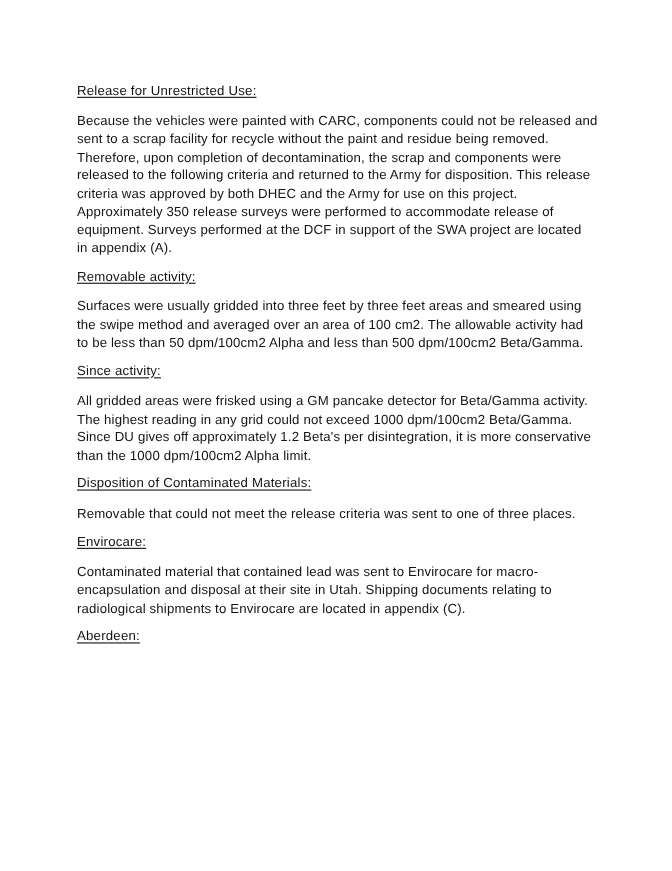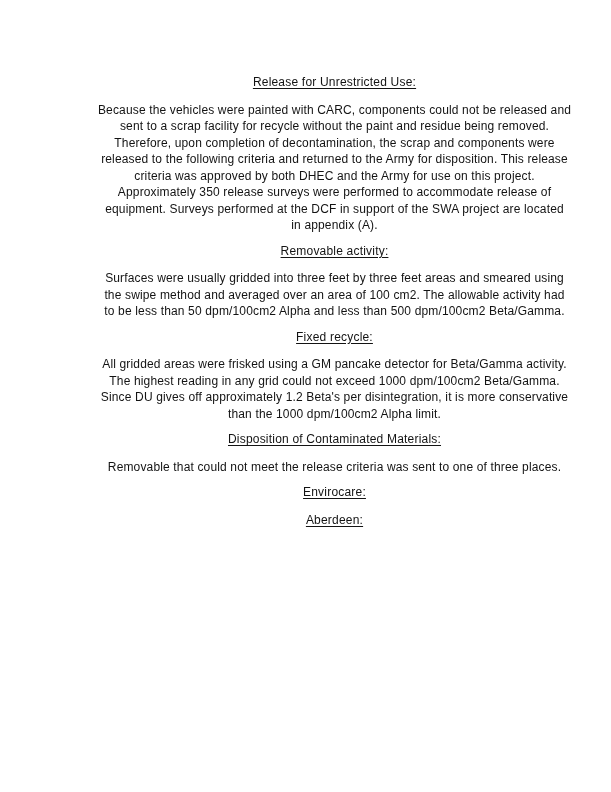--- a/index.html
+++ b/index.html
@@ -11,24 +11,23 @@
     position: relative;
     width: 611px;
     height: 792px;
     background: #ffffff;
     overflow: hidden;
     font-family: "Liberation Sans", sans-serif;
     color: #131313;
   }
   .content {
     position: absolute;
-    left: 82px;
+    left: 70px;
     top: 74px;
     width: 505px;
-    text-align: center;
   }
   .section-heading {
     font-size: 12px;
     line-height: 16.5px;
     margin: 0 0 11px 0;
     text-decoration: underline;
     text-underline-offset: 2px;
     letter-spacing: 0.2px;
     white-space: pre-wrap;
   }
@@ -69,34 +68,37 @@
     </div>
 
     <div>
       <p class="section-heading">Removable activity:</p>
       <p class="section-body">Surfaces were usually gridded into three feet by three feet areas and smeared using
 the swipe method and averaged over an area of 100 cm2. The allowable activity had
 to be less than 50 dpm/100cm2 Alpha and less than 500 dpm/100cm2 Beta/Gamma.</p>
     </div>
 
     <div>
-      <p class="section-heading">Fixed recycle:</p>
+      <p class="section-heading">Since activity:</p>
       <p class="section-body">All gridded areas were frisked using a GM pancake detector for Beta/Gamma activity.
 The highest reading in any grid could not exceed 1000 dpm/100cm2 Beta/Gamma.
 Since DU gives off approximately 1.2 Beta's per disintegration, it is more conservative
 than the 1000 dpm/100cm2 Alpha limit.</p>
     </div>
 
     <div>
       <p class="section-heading">Disposition of Contaminated Materials:</p>
       <p class="section-body">Removable that could not meet the release criteria was sent to one of three places.</p>
     </div>
 
     <div>
       <p class="section-heading">Envirocare:</p>
+      <p class="section-body">Contaminated material that contained lead was sent to Envirocare for macro-
+encapsulation and disposal at their site in Utah. Shipping documents relating to
+radiological shipments to Envirocare are located in appendix (C).</p>
     </div>
 
     <div>
       <p class="section-heading">Aberdeen:</p>
     </div>
 
   </div>
 
 </div>
 

